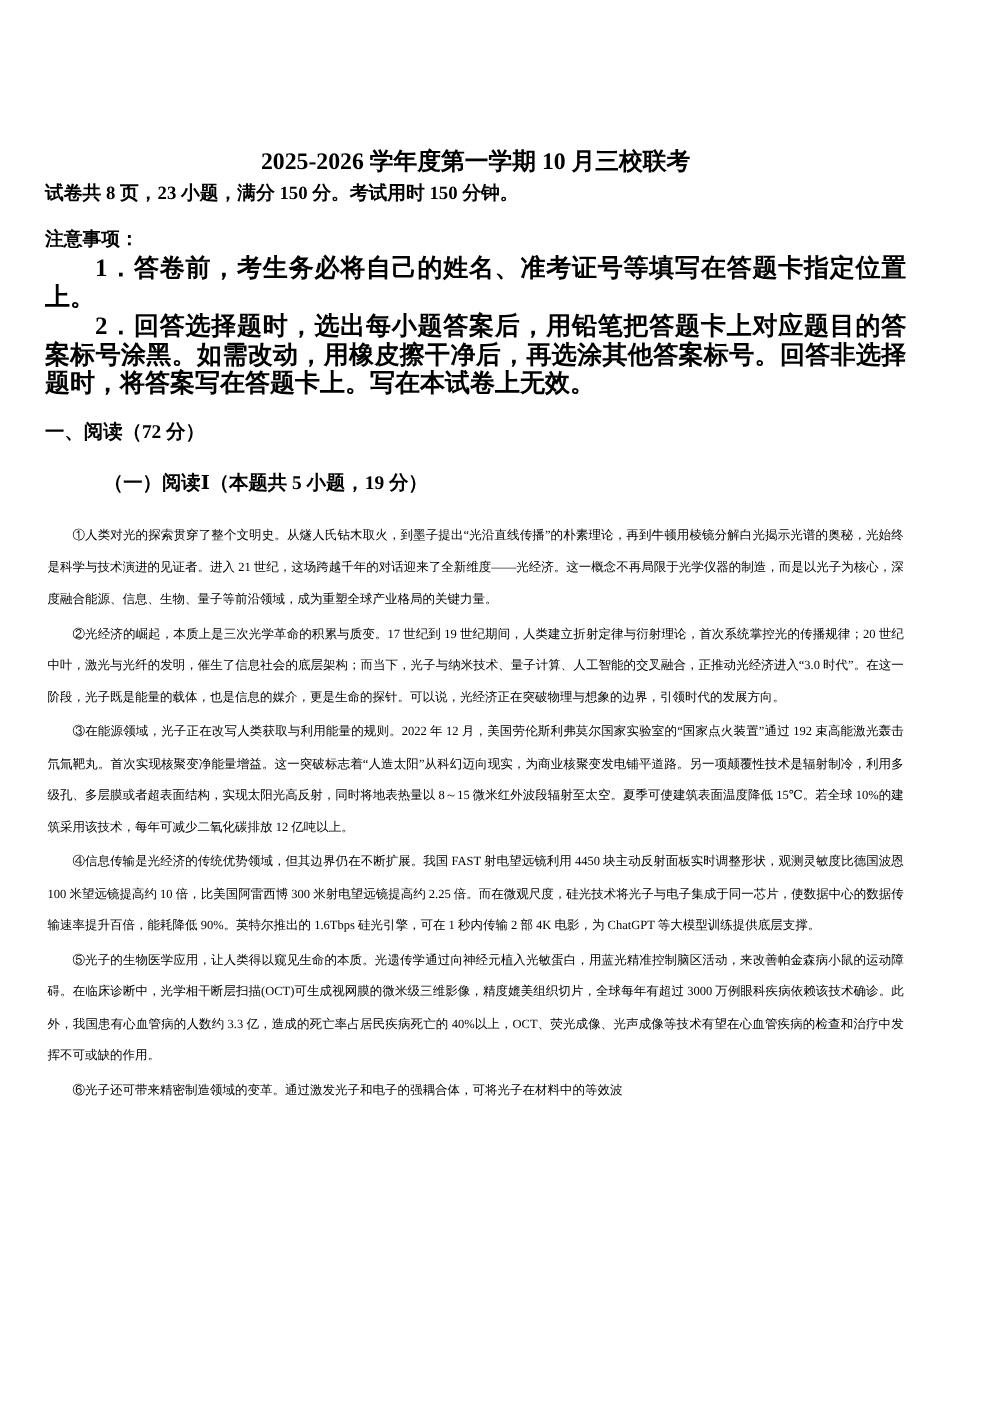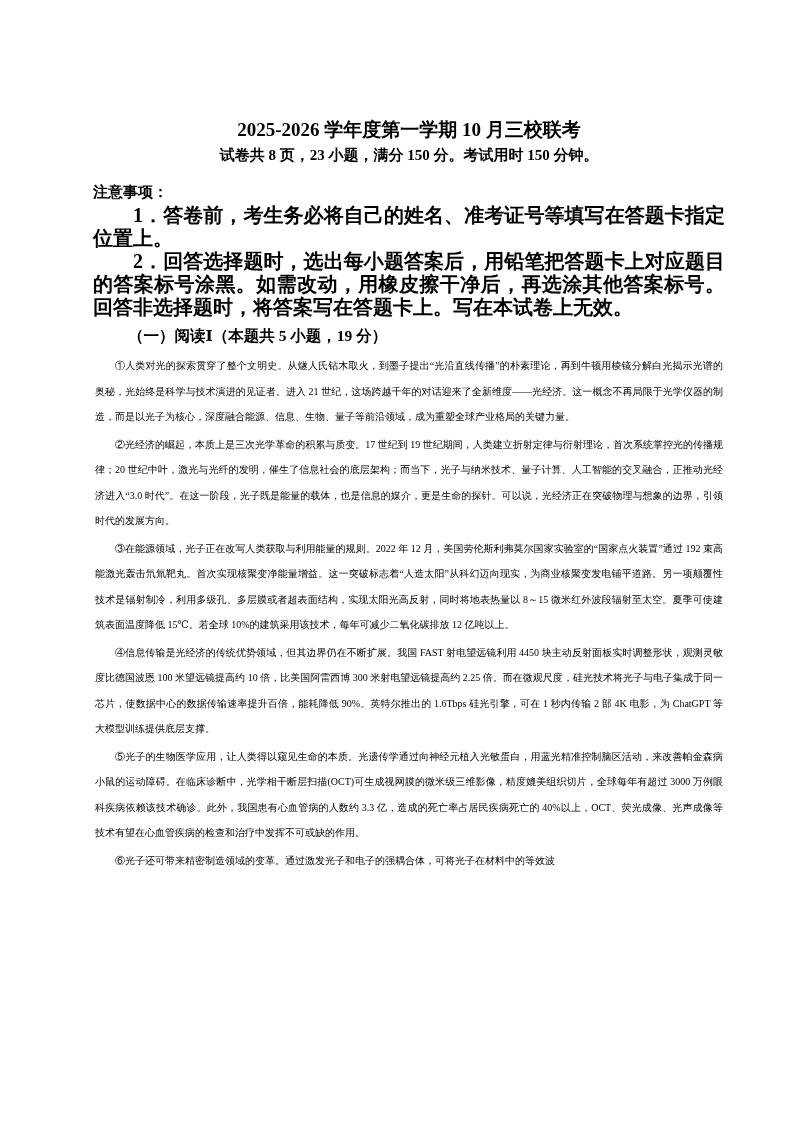--- a/index.html
+++ b/index.html
@@ -11,41 +11,41 @@
     width: 793px;
     height: 1122px;
     overflow: hidden;
     color: #000;
     font-family: "Liberation Serif", "DejaVu Serif", serif;
   }
   .page {
     box-sizing: border-box;
     width: 793px;
     height: 1080px;
-    padding: 118px 68px 0 93px;
+    padding: 118px 68px 0 36px;
   }
   .title {
     margin: 0;
     font-size: 19px;
     font-weight: bold;
     text-align: center;
     line-height: 24px;
   }
   .subject {
     margin: 0;
     font-size: 19px;
     font-weight: bold;
     text-align: center;
     line-height: 24px;
   }
   .meta {
     margin: 2px 0 15px 0;
     font-size: 15px;
     font-weight: bold;
-    text-align: center;
+    text-align: left;
     line-height: 22px;
   }
   .notice-heading {
     margin: 5px 0 0 0;
     font-size: 15px;
     font-weight: bold;
     line-height: 23px;
     font-family: Liberation Serif, serif;
   }
   .notice-item {
@@ -56,21 +56,21 @@
     text-indent: 2em;
     text-align: justify;
   }
   .section-heading {
     margin: 14px 0 0 0;
     font-size: 15.5px;
     font-weight: bold;
     line-height: 25px;
   }
   .subsection-heading {
-    margin: 4px;
+    margin: 16px;
     font-size: 15.5px;
     font-weight: bold;
     line-height: 26px;
     text-indent: 2em;
   }
   .para {
     margin: 2px;
     font-size: 10px;
     line-height: 25.5px;
     text-indent: 2em;
@@ -85,20 +85,21 @@
   <h1 class="title">2025-2026 学年度第一学期 10 月三校联考</h1>
   <p class="meta">试卷共 8 页，23 小题，满分 150 分。考试用时 150 分钟。</p>
 
   <div class="notices">
     <p class="notice-heading">注意事项：</p>
     <p class="notice-item">1．答卷前，考生务必将自己的姓名、准考证号等填写在答题卡指定位置上。</p>
     <p class="notice-item">2．回答选择题时，选出每小题答案后，用铅笔把答题卡上对应题目的答案标号涂黑。如需改动，用橡皮擦干净后，再选涂其他答案标号。回答非选择题时，将答案写在答题卡上。写在本试卷上无效。</p>
   </div>
 
   <div class="reading">
+    <p class="section-heading">一、阅读（72 分）</p>
     <p class="subsection-heading">（一）阅读Ⅰ（本题共 5 小题，19 分）</p>
     <p class="para">①人类对光的探索贯穿了整个文明史。从燧人氏钻木取火，到墨子提出“光沿直线传播”的朴素理论，再到牛顿用棱镜分解白光揭示光谱的奥秘，光始终是科学与技术演进的见证者。进入 21 世纪，这场跨越千年的对话迎来了全新维度——光经济。这一概念不再局限于光学仪器的制造，而是以光子为核心，深度融合能源、信息、生物、量子等前沿领域，成为重塑全球产业格局的关键力量。</p>
     <p class="para">②光经济的崛起，本质上是三次光学革命的积累与质变。17 世纪到 19 世纪期间，人类建立折射定律与衍射理论，首次系统掌控光的传播规律；20 世纪中叶，激光与光纤的发明，催生了信息社会的底层架构；而当下，光子与纳米技术、量子计算、人工智能的交叉融合，正推动光经济进入“3.0 时代”。在这一阶段，光子既是能量的载体，也是信息的媒介，更是生命的探针。可以说，光经济正在突破物理与想象的边界，引领时代的发展方向。</p>
     <p class="para">③在能源领域，光子正在改写人类获取与利用能量的规则。2022 年 12 月，美国劳伦斯利弗莫尔国家实验室的“国家点火装置”通过 192 束高能激光轰击氘氚靶丸。首次实现核聚变净能量增益。这一突破标志着“人造太阳”从科幻迈向现实，为商业核聚变发电铺平道路。另一项颠覆性技术是辐射制冷，利用多级孔、多层膜或者超表面结构，实现太阳光高反射，同时将地表热量以 8～15 微米红外波段辐射至太空。夏季可使建筑表面温度降低 15℃。若全球 10%的建筑采用该技术，每年可减少二氧化碳排放 12 亿吨以上。</p>
     <p class="para">④信息传输是光经济的传统优势领域，但其边界仍在不断扩展。我国 FAST 射电望远镜利用 4450 块主动反射面板实时调整形状，观测灵敏度比德国波恩 100 米望远镜提高约 10 倍，比美国阿雷西博 300 米射电望远镜提高约 2.25 倍。而在微观尺度，硅光技术将光子与电子集成于同一芯片，使数据中心的数据传输速率提升百倍，能耗降低 90%。英特尔推出的 1.6Tbps 硅光引擎，可在 1 秒内传输 2 部 4K 电影，为 ChatGPT 等大模型训练提供底层支撑。</p>
     <p class="para">⑤光子的生物医学应用，让人类得以窥见生命的本质。光遗传学通过向神经元植入光敏蛋白，用蓝光精准控制脑区活动，来改善帕金森病小鼠的运动障碍。在临床诊断中，光学相干断层扫描(OCT)可生成视网膜的微米级三维影像，精度媲美组织切片，全球每年有超过 3000 万例眼科疾病依赖该技术确诊。此外，我国患有心血管病的人数约 3.3 亿，造成的死亡率占居民疾病死亡的 40%以上，OCT、荧光成像、光声成像等技术有望在心血管疾病的检查和治疗中发挥不可或缺的作用。</p>
     <p class="para">⑥光子还可带来精密制造领域的变革。通过激发光子和电子的强耦合体，可将光子在材料中的等效波</p>
   </div>
 
 </div>

